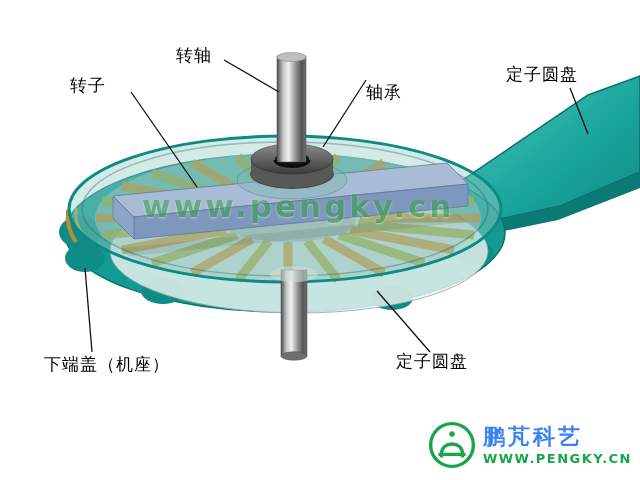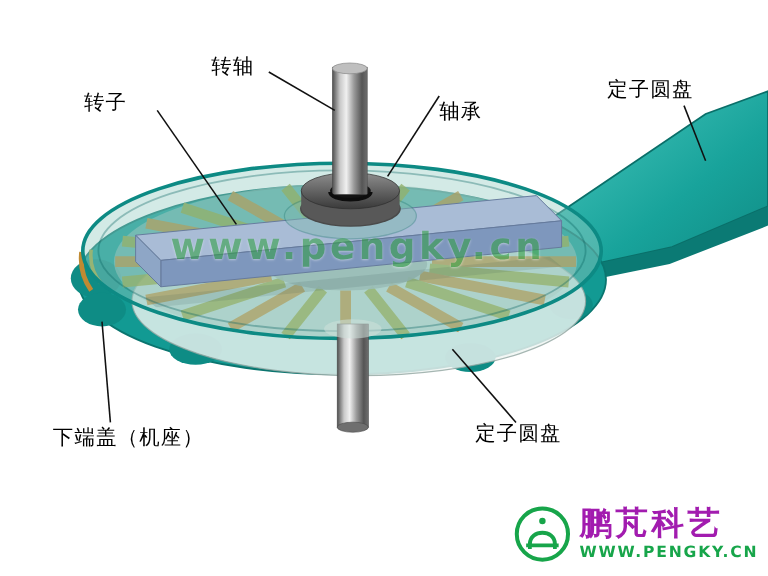--- a/index.html
+++ b/index.html
@@ -22,21 +22,21 @@
     position:absolute;left:142px;top:188px;
     font-size:31px;font-weight:bold;color:#2f9f3f;opacity:0.55;
     letter-spacing:3px;text-shadow:0 1px 2px rgba(255,255,255,0.8);
   }
   .logo{
     position:absolute;right:8px;bottom:10px;
     display:flex;align-items:center;gap:6px;cursor:pointer;
   }
   .logo-icon{width:50px;height:50px;flex:0 0 auto;}
   .logo-text{display:flex;flex-direction:column;line-height:1;}
-  .logo-brand{font-size:27px;font-weight:bold;color:#a21caf;letter-spacing:3px;}
+  .logo-brand{font-size:22px;font-weight:bold;color:#3b82f6;letter-spacing:3px;}
   .logo-site{font-size:13px;font-weight:bold;color:#17a54a;letter-spacing:1.5px;margin-top:4px;}
 </style>
 </head>
 <body>
 
 <div class="stage">
 
   <svg class="scene" viewBox="0 0 640 480" aria-hidden="true">
     <defs>
       <linearGradient id="shaftGrad" x1="0" y1="0" x2="1" y2="0">

